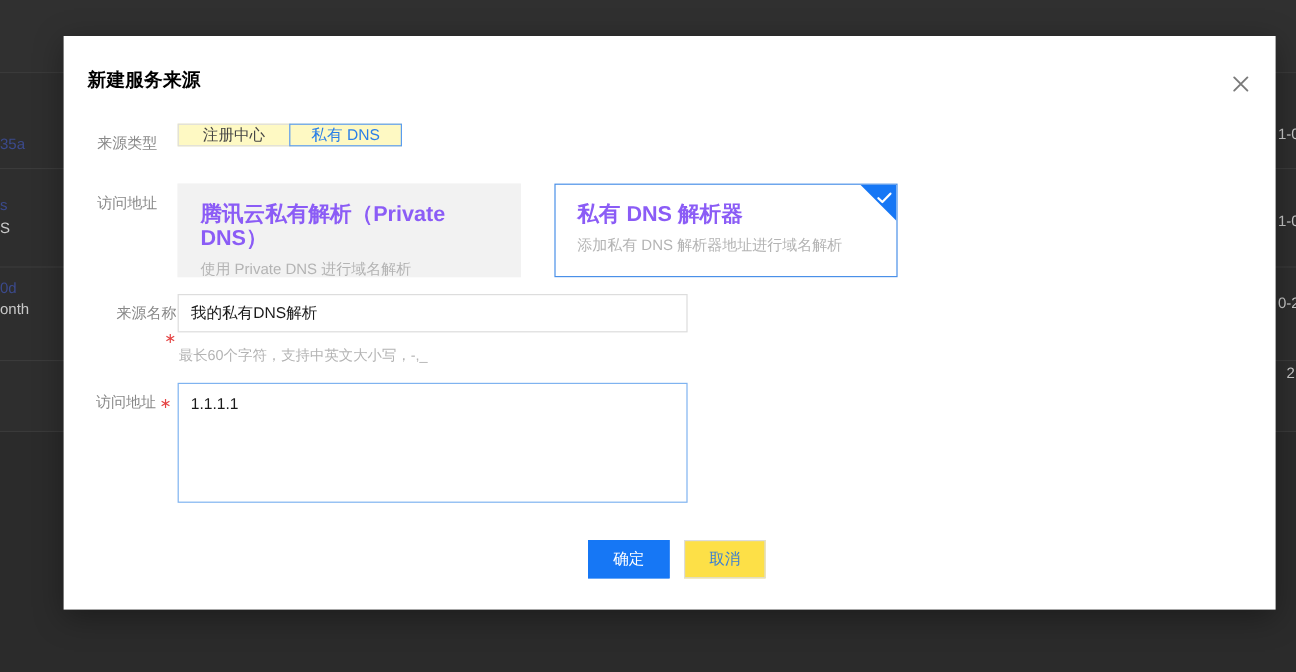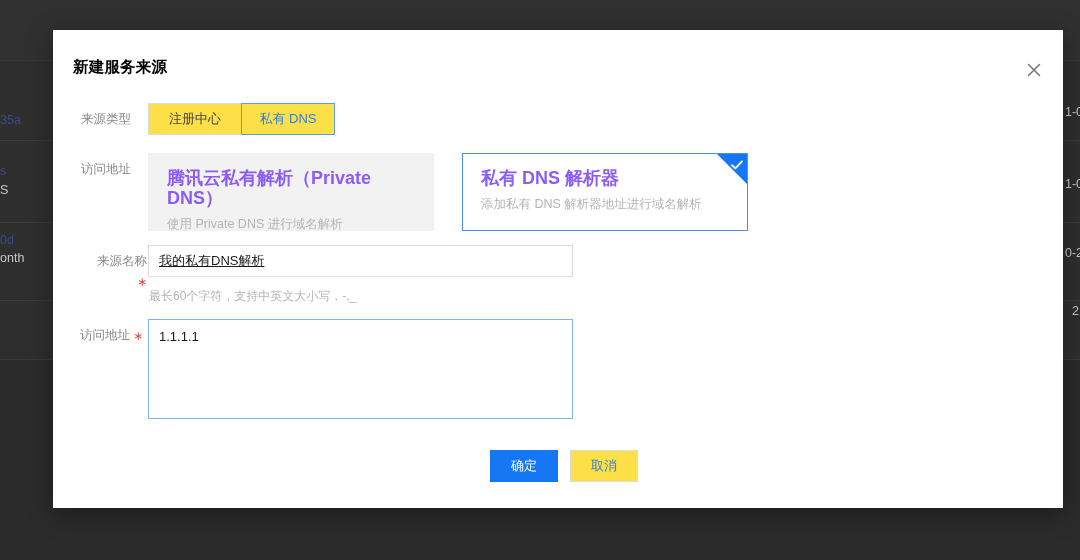--- a/index.html
+++ b/index.html
@@ -112,28 +112,28 @@
   }
 
   
   .tabs {
     position: absolute;
     left: 95px;
     display: flex;
   }
   .tab {
     min-width: 94px;
-    height: 32px;
+    height: 19px;
     padding: 0 16px;
     display: flex;
     align-items: center;
     justify-content: center;
     font-size: 13px;
     color: #444444;
-    background: #fde047;
+    background: #fef9c3;
     border: 1px solid #dddddd;
     border-left-width: 0;
     cursor: pointer;
     user-select: none;
   }
   .tab:first-child { border-left-width: 1px; }
   .tab.active {
     color: #2a7fe8;
     border: 1px solid #5a9cf0;
     position: relative;
@@ -205,21 +205,20 @@
     left: 95px;
     width: 425px;
     height: 32px;
     padding: 0 10px;
     font-size: 13px;
     font-family: "Liberation Sans", "DejaVu Sans", sans-serif;
     color: #1a1a1a;
     background: #ffffff;
     border: 1px solid #dddddd;
     outline: none;
-    text-decoration: underline;
   }
 
   .hint-text {
     position: absolute;
     left: 96px;
     font-size: 12px;
     color: #b4b4b4;
     line-height: 16px;
   }
 

